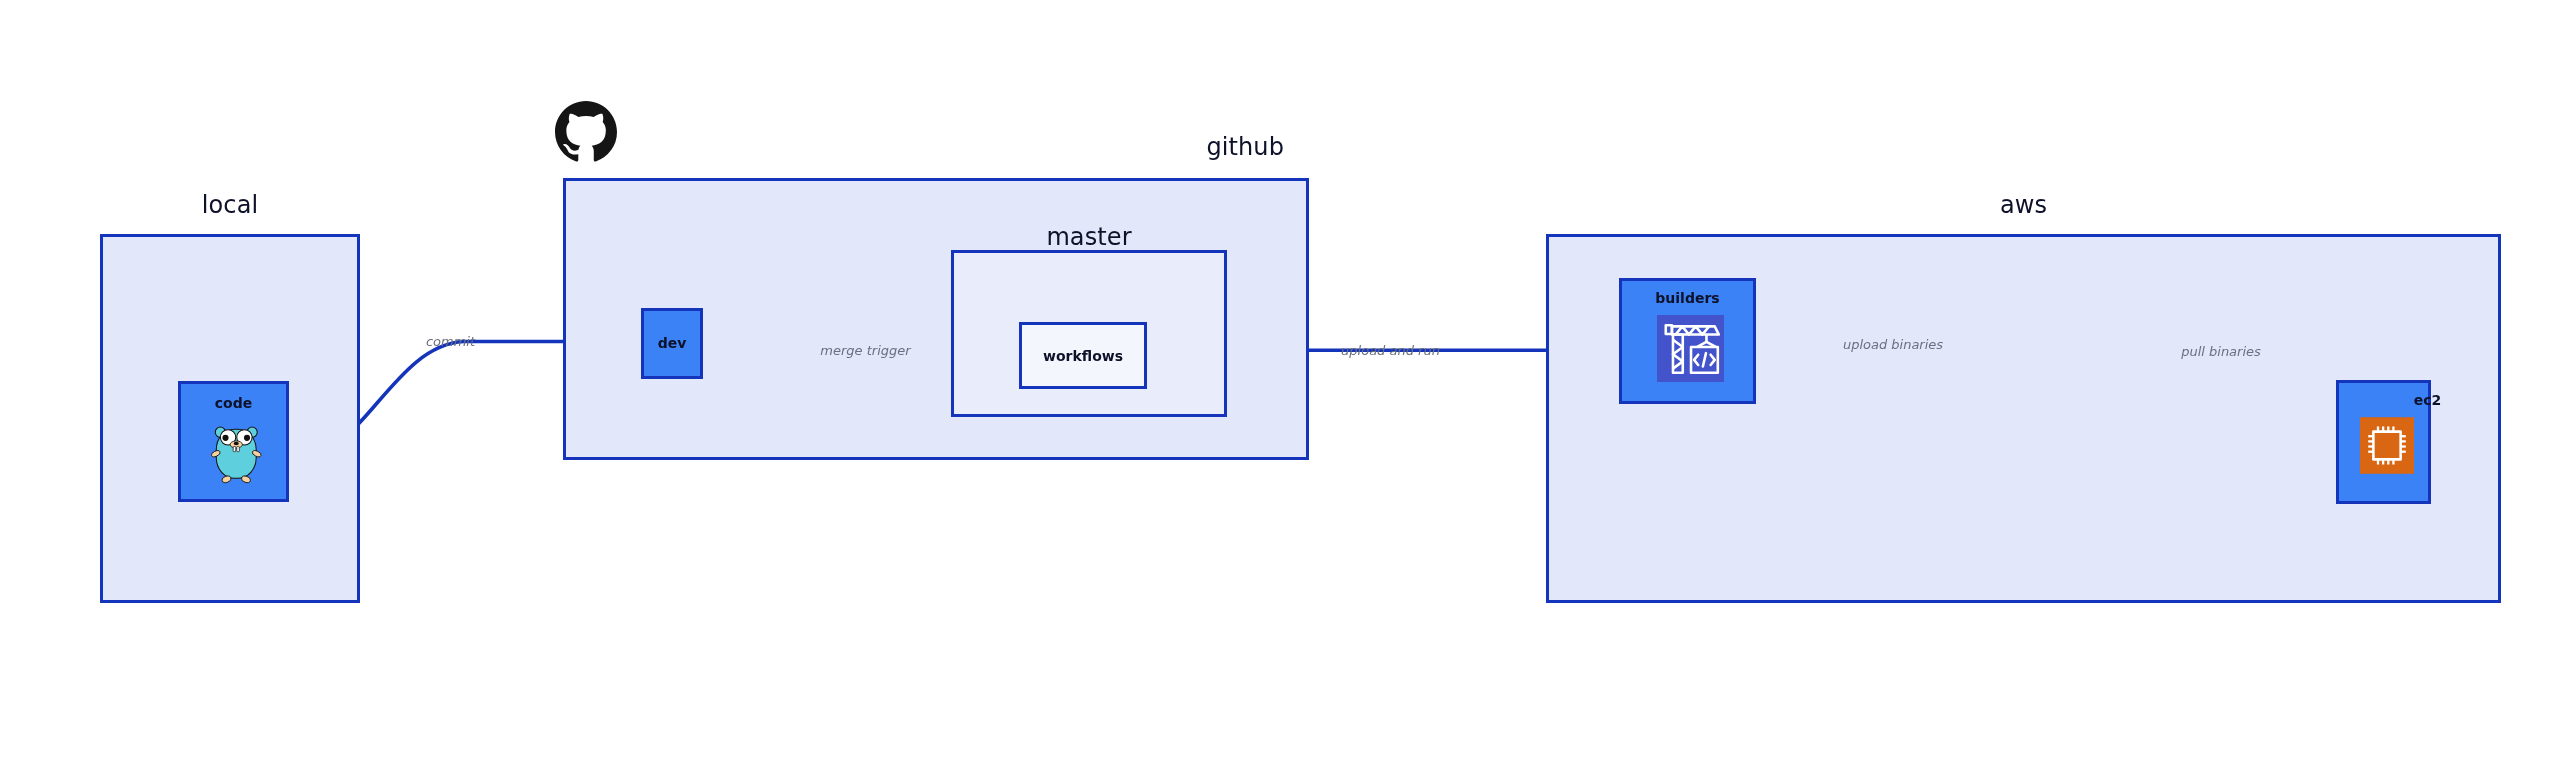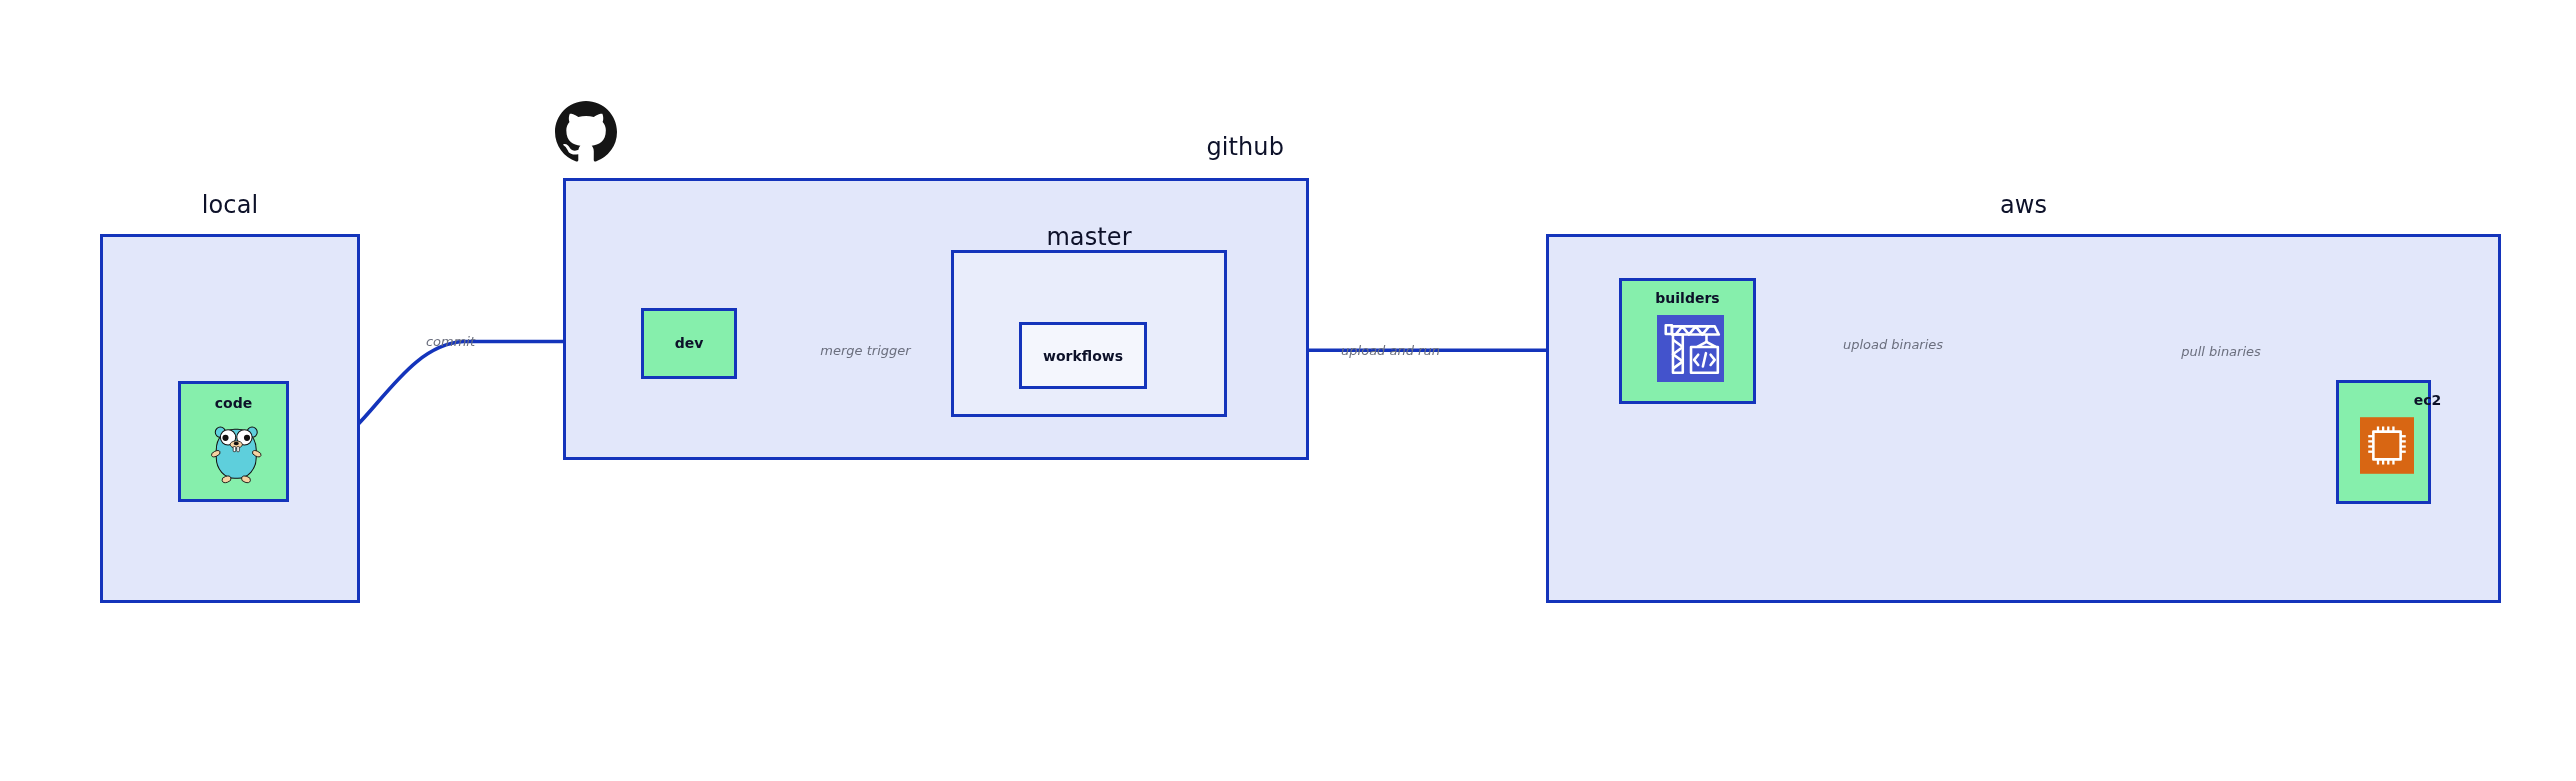--- a/index.html
+++ b/index.html
@@ -30,21 +30,21 @@
   .sub-box {
     position: absolute;
     box-sizing: border-box;
     border: 3.6px solid #1434bb;
     background: #e9edfb;
   }
   .node-box {
     position: absolute;
     box-sizing: border-box;
     border: 3.6px solid #1434bb;
-    background: #86efac;
+    background: #3b82f6;
   }
   .node-box.plain {
     background: #f4f6fd;
     padding-left: 16px;
   }
   .group-label {
     position: absolute;
     color: #0d1129;
     font-family: "DejaVu Sans", sans-serif;
     font-size: 24px;
@@ -165,21 +165,21 @@
       0-.87.31-1.59.82-2.15-.08-.2-.36-1.02.08-2.12 0 0 .67-.21 2.2.82a7.42 7.42 0 0 1 2-.27c.68 0
       1.36.09 2 .27 1.53-1.04 2.2-.82 2.2-.82.44 1.1.16 1.92.08 2.12.51.56.82 1.27.82 2.15 0
       3.07-1.87 3.75-3.65 3.95.29.25.54.73.54 1.48 0 1.07-.01 1.93-.01 2.2 0
       .21.15.46.55.38A8.01 8.01 0 0 0 16 8c0-4.42-3.58-8-8-8z"></path>
   </svg>
 
   <div class="group-label" style="left:563px; top:133px; width:746px; text-align:right; padding-right:25px; box-sizing:border-box;">github</div>
 
   <div class="group-box" style="left:563px; top:178px; width:746px; height:282px;"></div>
 
-  <div class="node-box" style="left:641px; top:308px; width:96px; height:71px;">
+  <div class="node-box" style="left:641px; top:308px; width:62px; height:71px;">
     <div class="node-label" style="top:24px;">dev</div>
   </div>
 
   <div class="edge-label" style="left:819px; top:343px; width:93px;">merge trigger</div>
 
   <div class="group-label" style="left:951px; top:214px; width:276px;margin-top:9px;">master</div>
 
   <div class="sub-box" style="left:951px; top:250px; width:276px; height:167px;"></div>
 
   <div class="node-box plain" style="left:1019px; top:322px; width:128px; height:67px;">

